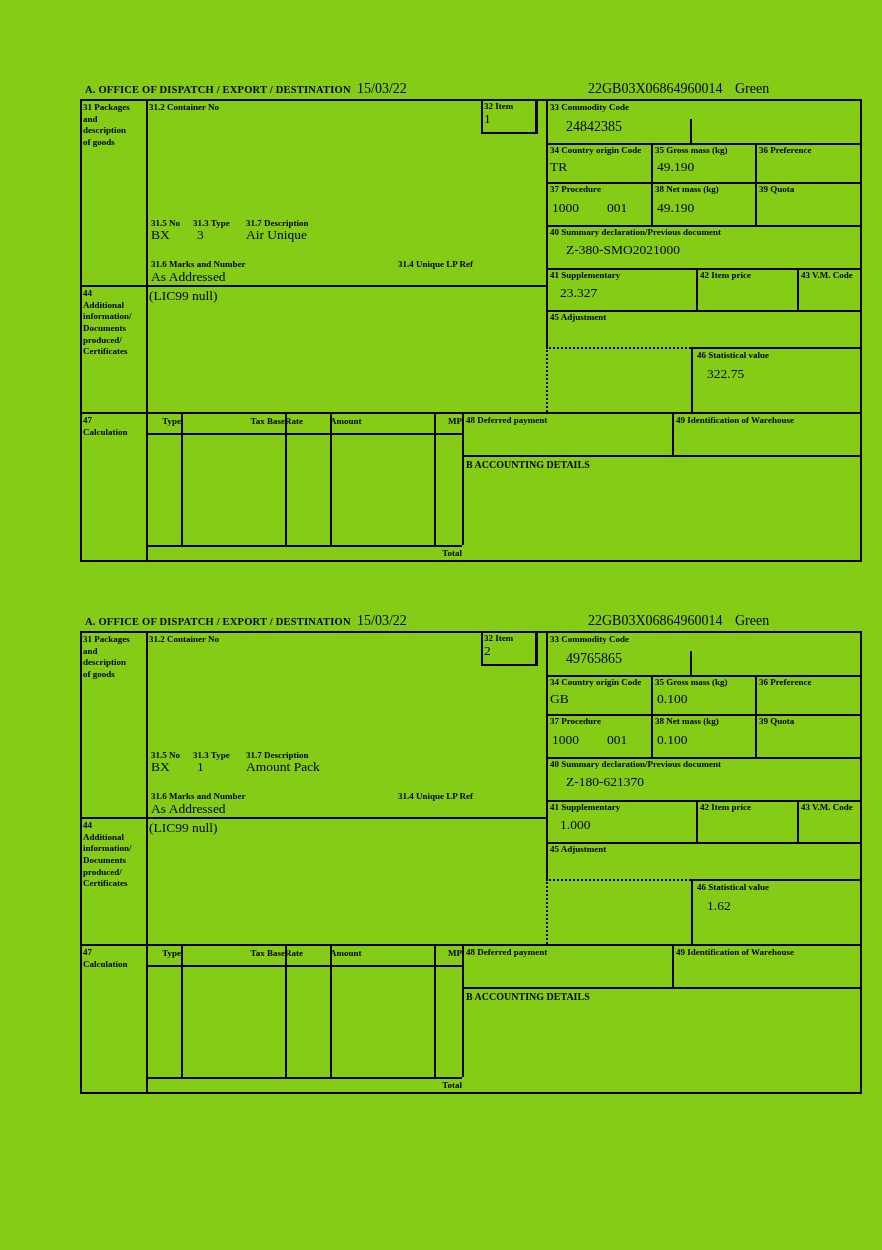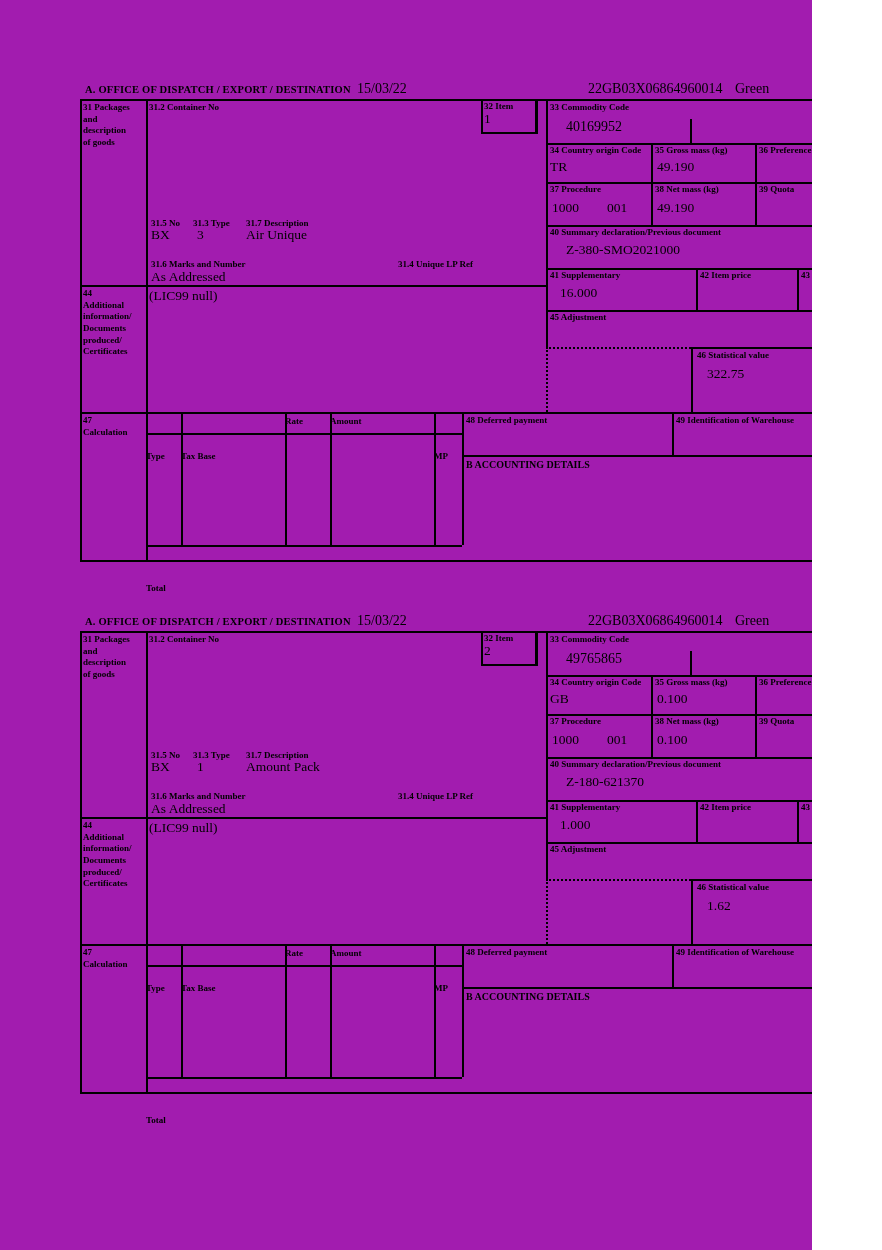--- a/index.html
+++ b/index.html
@@ -1,33 +1,33 @@
 <!DOCTYPE html>
 <html><head>
 <meta charset="utf-8">
 <style>
   html,body{margin:0;padding:0;}
   body{width:882px;height:1250px;background:#ffffff;font-family:"Liberation Serif",serif;color:#000;}
-  #page{position:relative;width:812px;height:1250px;background:#a21caf;overflow:hidden;}
+  #page{position:relative;width:882px;height:1250px;background:#84cc16;overflow:hidden;}
   .section{position:absolute;left:80px;width:784px;height:482px;}
   .head{position:absolute;left:0;top:0;width:782px;height:19px;}
   .h-office{position:absolute;left:5px;top:4px;font-size:10.5px;font-weight:bold;letter-spacing:.2px;white-space:nowrap;}
   .h-date{position:absolute;left:277px;top:1px;font-size:14px;white-space:nowrap;}
   .h-mrn{position:absolute;left:508px;top:1px;font-size:14px;white-space:nowrap;}
   .h-route{position:absolute;left:655px;top:1px;font-size:14px;white-space:nowrap;}
   .fb{position:absolute;left:0;top:19px;width:782px;height:463px;}
   .hl{position:absolute;height:2px;background:#000;}
   .vl{position:absolute;width:2px;background:#000;}
   .hl.dot{height:0;background:none;border-top:2px dotted #000;}
   .vl.dot{width:0;background:none;border-left:2px dotted #000;}
   .lab{position:absolute;font-size:9px;font-weight:bold;line-height:1.3;white-space:nowrap;}
   .lab.wrap{white-space:pre-line;}
   .val{position:absolute;font-size:13.5px;line-height:1.1;white-space:nowrap;}
   .acct{position:absolute;font-size:10px;font-weight:bold;white-space:nowrap;}
-  .ctr{text-align:left;margin-top:35px;}
+  .ctr{text-align:right;}
   .rgt{}
 </style>
 </head>
 <body>
 
 <div id="page">
 
   <div class="section" style="top:80px;">
     <div class="head">
       <span class="h-office">A.  OFFICE OF DISPATCH / EXPORT / DESTINATION</span>
@@ -109,32 +109,32 @@
       <span class="lab ctr" style="left:101px;top:317px;width:104px">Tax Base</span>
       <span class="lab rgt" style="left:205px;top:317px;width:42px">Rate</span>
       <span class="lab rgt" style="left:250px;top:317px;width:100px">Amount</span>
       <span class="lab ctr" style="left:354px;top:317px;width:28px">MP</span>
       <span class="lab" style="left:386px;top:316px">48 Deferred payment</span>
       <span class="lab" style="left:596px;top:316px">49 Identification of Warehouse</span>
       <span class="acct" style="left:386px;top:360px">B ACCOUNTING DETAILS</span>
       <span class="lab ctr" style="left:66px;top:449px;width:316px">Total</span>
 
       <span class="val" style="left:404px;top:13px">1</span>
-      <span class="val" style="left:486px;top:20px;font-size:14px">40169952</span>
+      <span class="val" style="left:486px;top:20px;font-size:14px">24842385</span>
       <span class="val" style="left:470px;top:61px">TR</span>
       <span class="val" style="left:577px;top:61px">49.190</span>
       <span class="val" style="left:472px;top:102px">1000</span>
       <span class="val" style="left:527px;top:102px">001</span>
       <span class="val" style="left:577px;top:102px">49.190</span>
       <span class="val" style="left:71px;top:129px">BX</span>
       <span class="val" style="left:117px;top:129px">3</span>
       <span class="val" style="left:166px;top:129px">Air Unique</span>
       <span class="val" style="left:486px;top:144px">Z-380-SMO2021000</span>
       <span class="val" style="left:71px;top:171px">As Addressed</span>
-      <span class="val" style="left:480px;top:187px">16.000</span>
+      <span class="val" style="left:480px;top:187px">23.327</span>
       <span class="val" style="left:69px;top:190px">(LIC99 null)</span>
       <span class="val" style="left:627px;top:268px">322.75</span>
     </div>
   </div>
 
   <div class="section" style="top:612px;">
     <div class="head">
       <span class="h-office">A.  OFFICE OF DISPATCH / EXPORT / DESTINATION</span>
       <span class="h-date">15/03/22</span>
       <span class="h-mrn">22GB03X06864960014</span>

